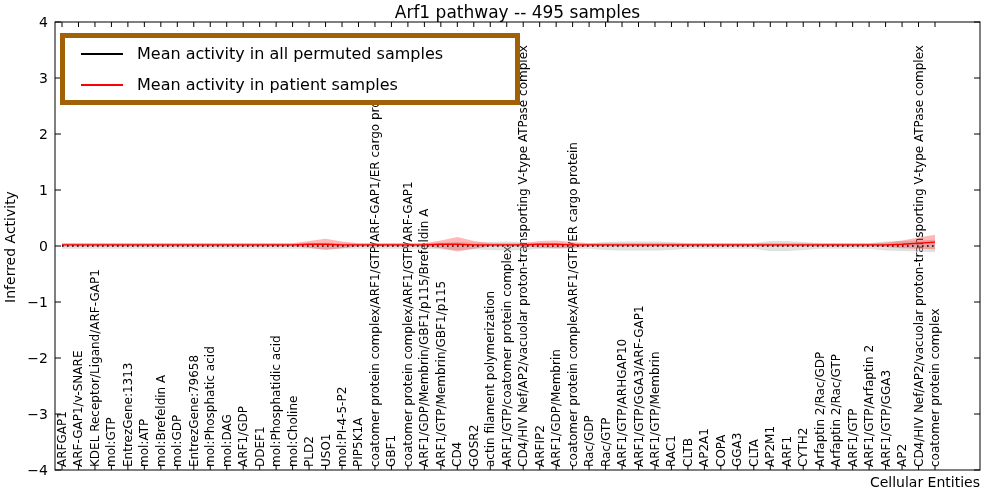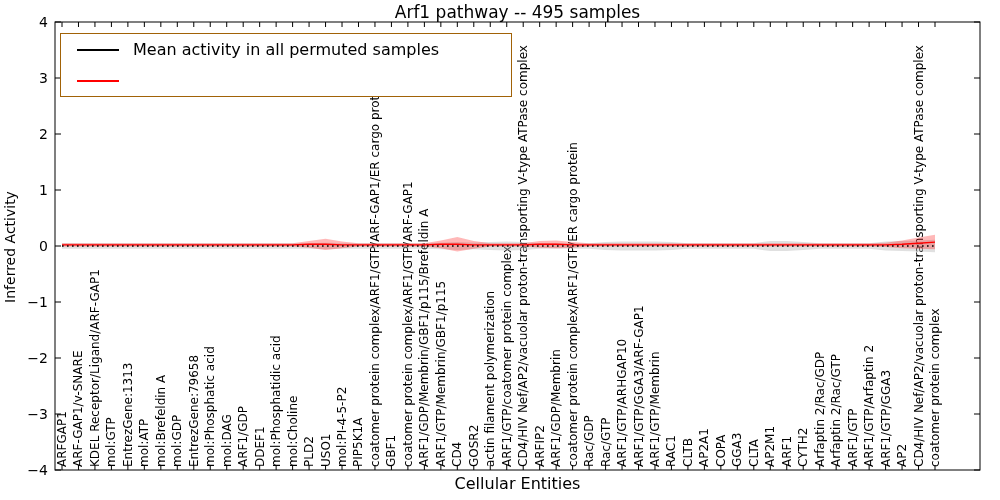--- a/index.html
+++ b/index.html
@@ -6,38 +6,38 @@
   #figure{
     position:relative;width:1000px;height:500px;background:#ffffff;
     font-family:"DejaVu Sans",sans-serif;overflow:hidden;color:#000;
   }
   #plot-svg{position:absolute;left:0;top:0;z-index:2;pointer-events:none;}
   #title{
     position:absolute;left:55px;top:2px;width:925px;text-align:center;
     font-size:17px;z-index:1;
   }
   #xlabel{
-    position:absolute;left:55px;top:474px;width:925px;text-align:center;
-    font-size:16px;z-index:3;
+    position:absolute;left:55px;top:474px;width:925px;text-align:right;
+    font-size:14px;z-index:3;
   }
   #ylabel{
     position:absolute;left:-48px;top:237px;width:120px;height:20px;text-align:center;
     font-size:14px;transform:rotate(-90deg);z-index:1;
   }
   .ytick{
     position:absolute;left:8px;width:40px;text-align:right;
     font-size:14px;line-height:18px;z-index:1;
   }
   .xtick{
     position:absolute;white-space:nowrap;font-size:12px;line-height:13px;
     transform:rotate(-90deg);transform-origin:0 0;z-index:1;
   }
   #legend{
     position:absolute;left:60px;top:33px;width:450px;height:62px;
-    background:#ffffff;border:1px solid #a16207;z-index:4;
+    background:#ffffff;border:5px solid #a16207;z-index:4;
   }
   .legend-row{display:flex;align-items:center;height:31px;}
   .legend-line{width:42px;height:0;border-top-width:2px;border-top-style:solid;margin-left:16px;flex:none;}
   .legend-text{margin-left:14px;font-size:16px;white-space:nowrap;}
 </style>
 </head>
 <body>
 
 <div id="figure">
 
@@ -248,18 +248,19 @@
       <line x1="980" y1="470" x2="974" y2="470" stroke="#000000" stroke-width="1"></line>
     </svg>
 
   <div id="legend">
     <div class="legend-row">
       <div class="legend-line" id="legend-line-permuted" style="border-top-color: rgb(0, 0, 0);"></div>
       <div class="legend-text">Mean activity in all permuted samples</div>
     </div>
     <div class="legend-row">
       <div class="legend-line" id="legend-line-patient" style="border-top-color: rgb(255, 0, 0);"></div>
+      <div class="legend-text">Mean activity in patient samples</div>
     </div>
   </div>
 
   <div id="xlabel">Cellular Entities</div>
 
 </div>
 
 </body></html>

